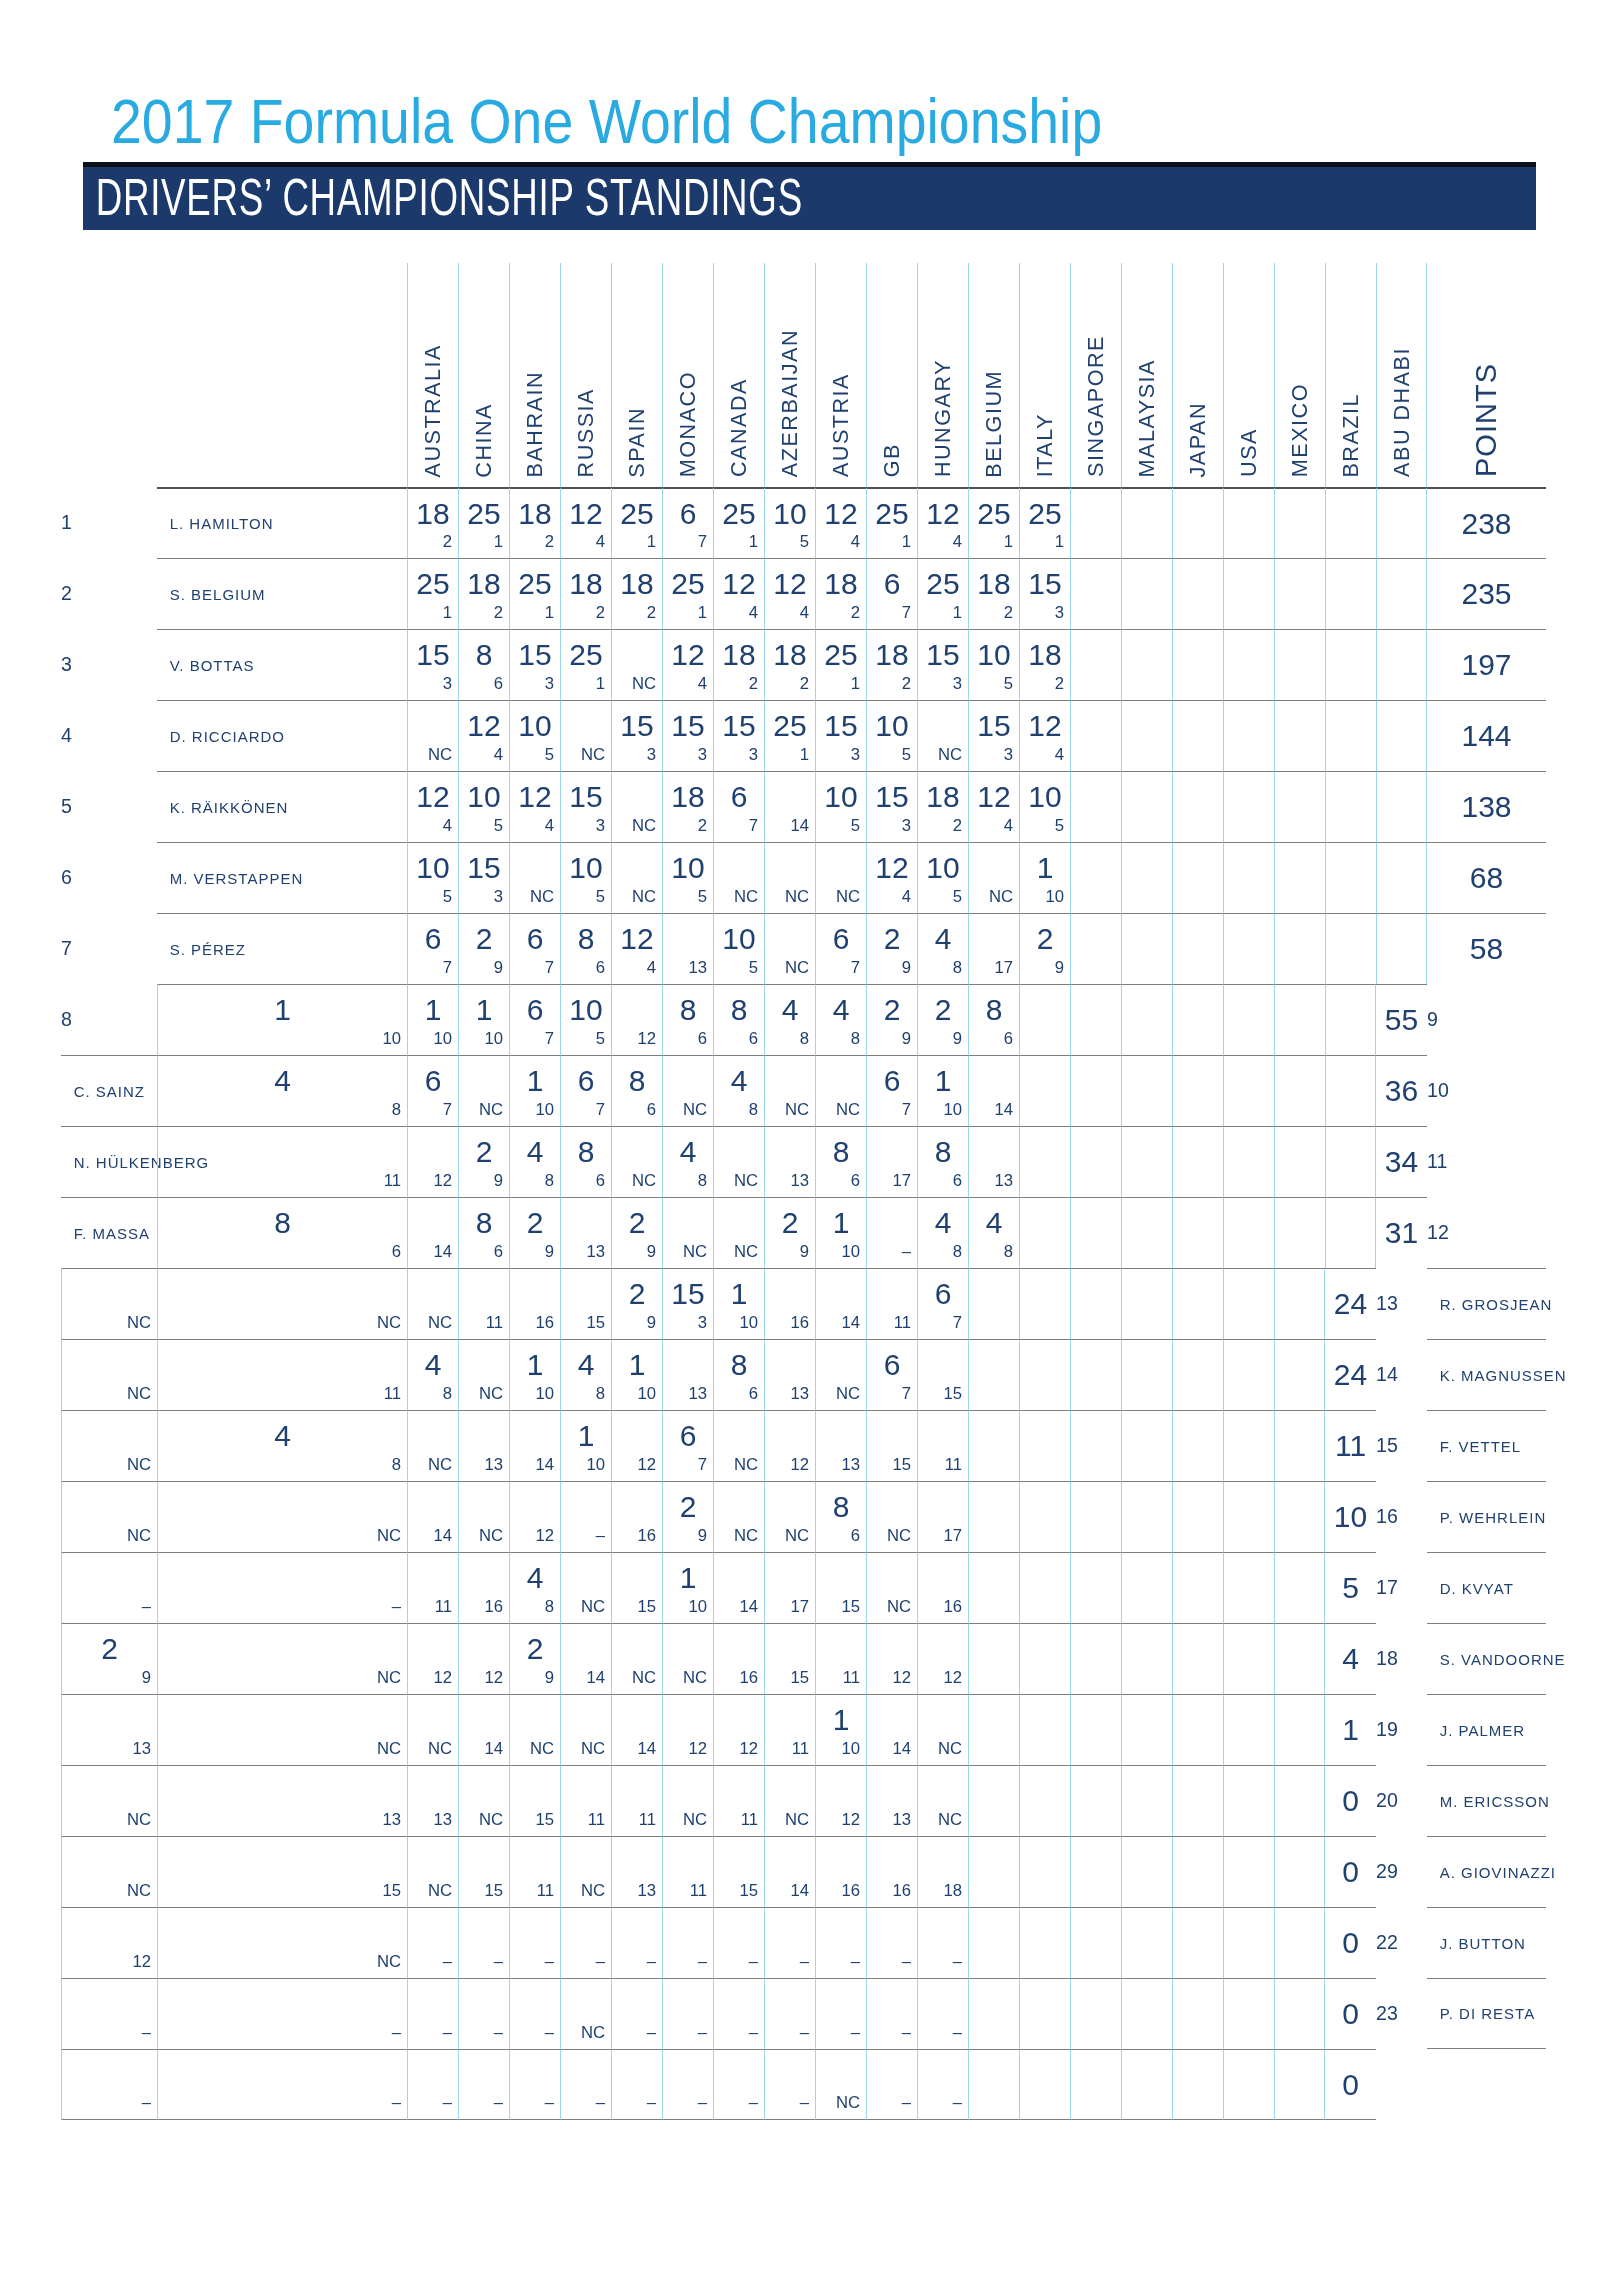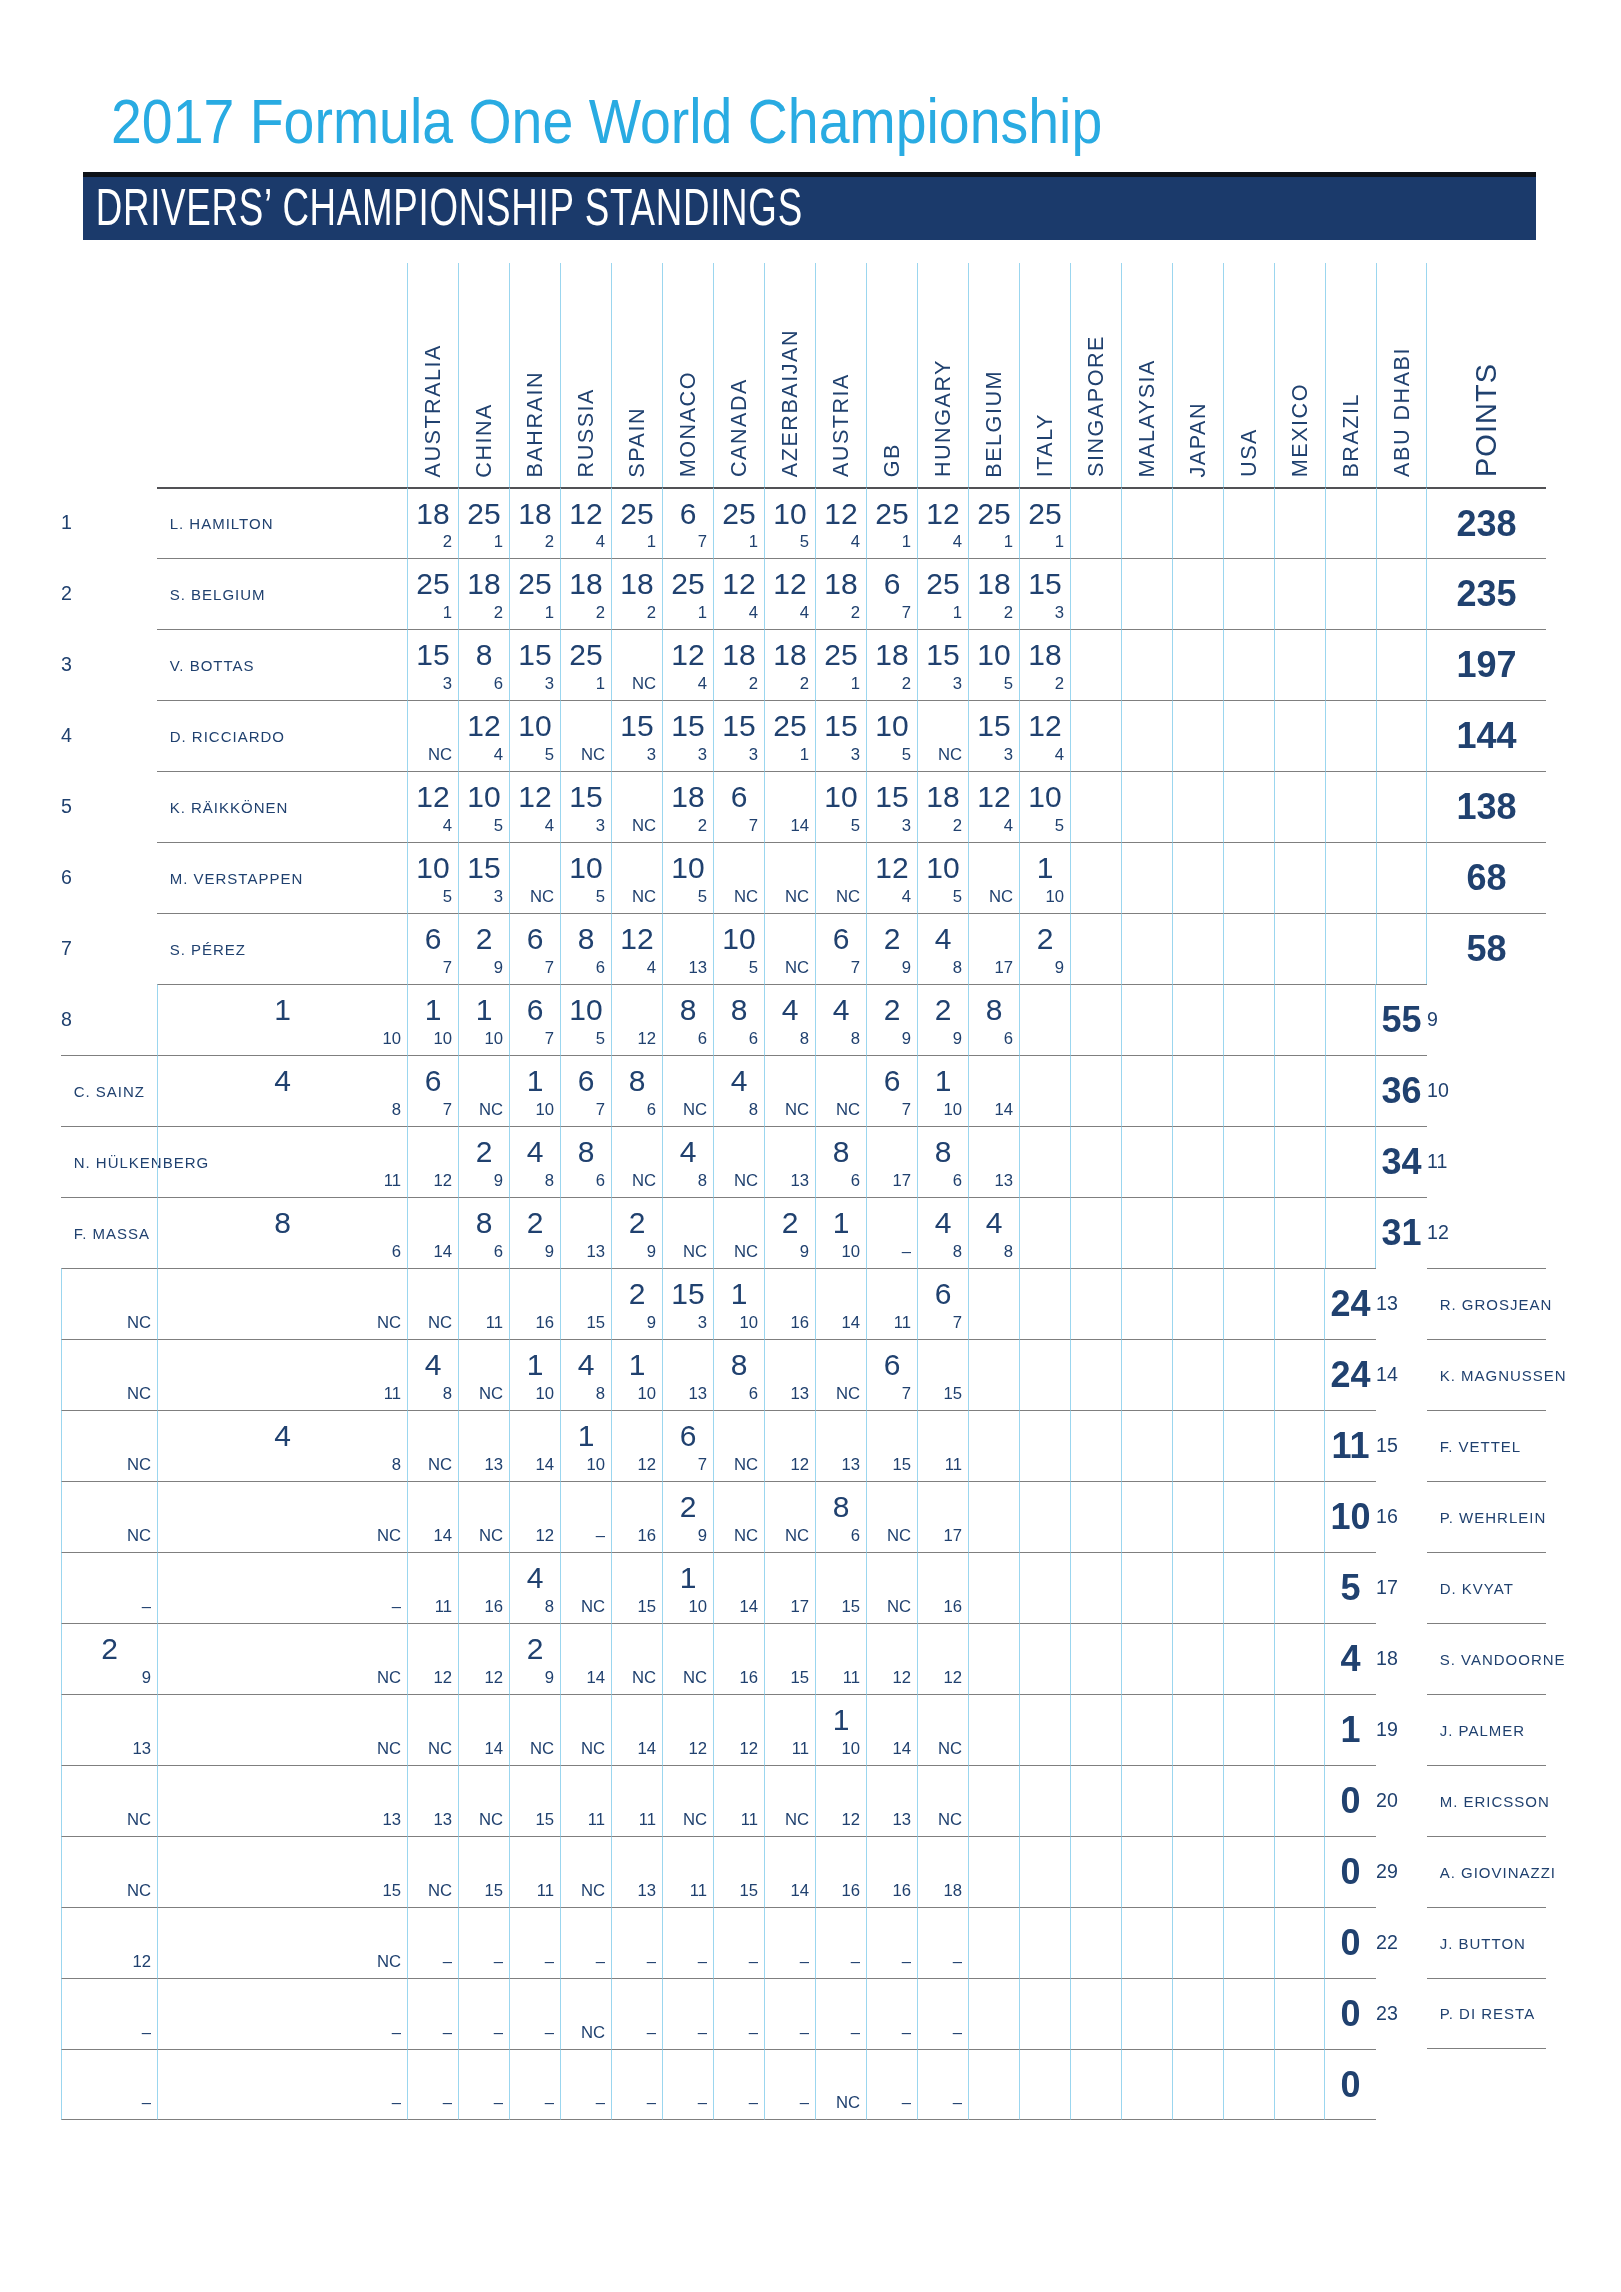--- a/index.html
+++ b/index.html
@@ -6,21 +6,21 @@
   body{width:1621px;height:2293px;position:relative;font-family:"Liberation Sans",sans-serif;overflow:hidden;}
 
   .title{
     position:absolute;left:111px;top:90px;margin:0;
     font-size:63px;line-height:63px;font-weight:normal;
     color:var(--accent);white-space:nowrap;
     transform:scaleX(.88);transform-origin:left top;letter-spacing:0;
   }
 
   .banner{
-    position:absolute;left:83px;top:172px;width:1453px;height:63px;
+    position:absolute;left:83px;top:162px;width:1453px;height:63px;
     background:var(--navy);border-top:5.9px solid var(--black_rule);box-sizing:content-box;
   }
   .banner-text{
     display:inline-block;color:var(--banner_text);font-size:51px;line-height:61px;
     white-space:nowrap;letter-spacing:1px;padding-left:17.6px;
     transform:scaleX(.72);transform-origin:left center;
   }
 
   .grid{
     position:absolute;left:61px;top:248px;
@@ -44,21 +44,21 @@
   .cell{color:var(--ink);}
   .bt{border-top:1px solid var(--gray);}
   .bt2{border-top:2px solid var(--dgray);}
   .bb{border-bottom:1px solid var(--gray);}
   .rank{display:flex;align-items:center;font-size:19.6px;}
   .name{display:flex;align-items:center;padding-left:12.7px;font-size:15px;letter-spacing:1px;white-space:nowrap;}
   .race{position:relative;border-left:1px solid var(--line);}
   .race.last{border-right:1px solid var(--line);}
   .pts{position:absolute;top:7.8px;left:0;right:0;text-align:center;font-size:30px;}
   .res{position:absolute;bottom:5.9px;right:5.9px;font-size:16.7px;}
-  .total{display:flex;align-items:center;justify-content:center;font-size:36px;font-weight:bold;}
+  .total{display:flex;align-items:center;justify-content:center;font-size:30px;}
 </style>
 </head>
 <body>
 
 <div class="page">
   <h1 class="title">2017 Formula One World Championship</h1>
   <div class="banner">
     <span class="banner-text">DRIVERS’ CHAMPIONSHIP STANDINGS</span>
   </div>
   <div class="grid">

